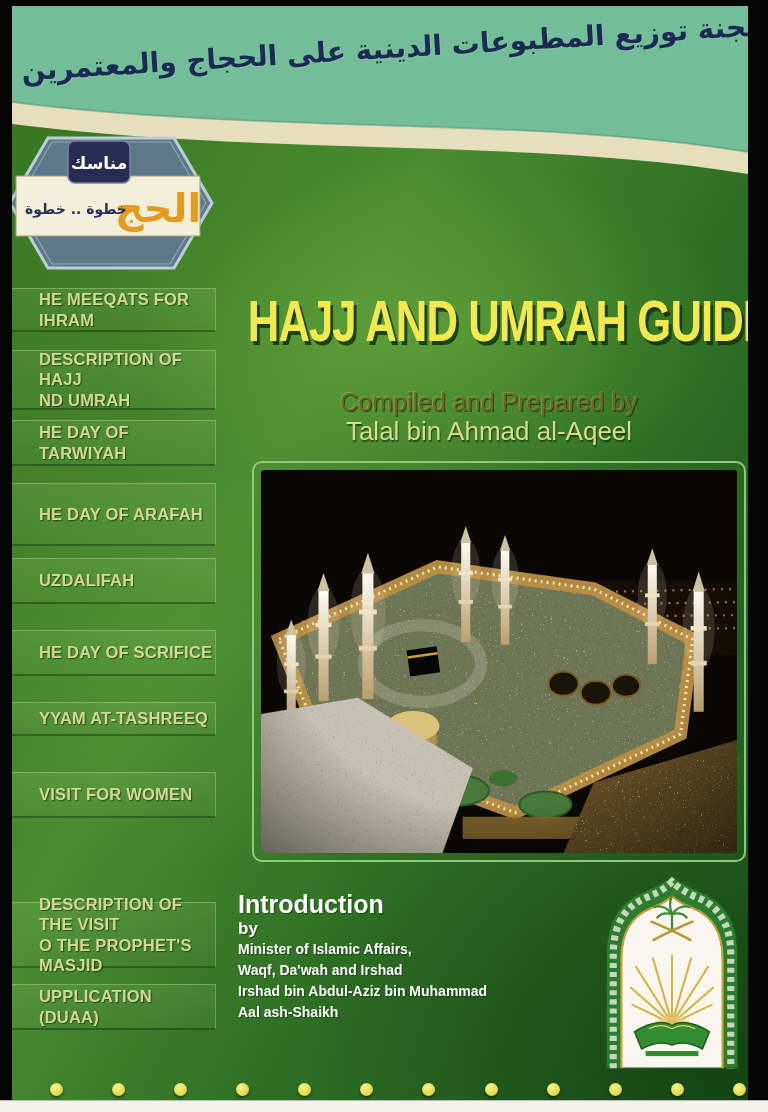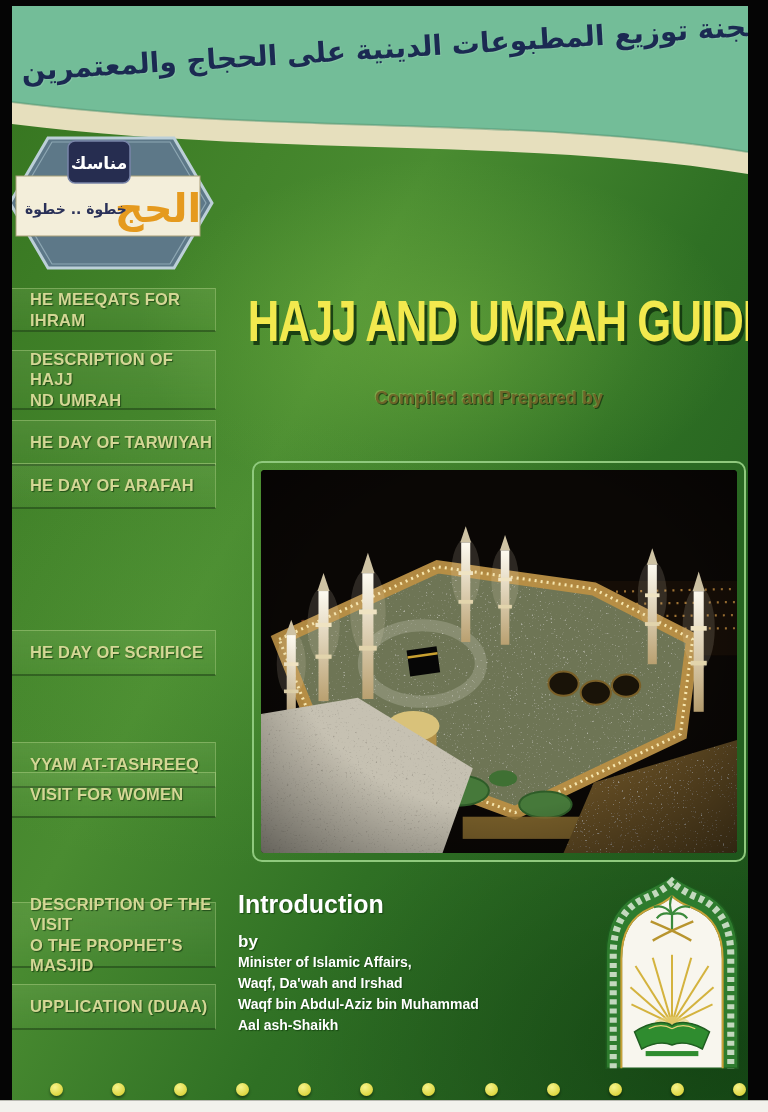--- a/index.html
+++ b/index.html
@@ -16,52 +16,52 @@
     border-top:1px solid #b9b9b2;}
   
   .banner-svg{position:absolute;left:0;top:0;}
   .banner-arabic{position:absolute;top:26px;left:-4px;right:-22px;text-align:center;
     transform:rotate(-3.5deg);color:#1b2a52;font-family:"DejaVu Sans",sans-serif;font-weight:bold;
     font-size:28px;white-space:nowrap;direction:rtl;text-shadow:1px 1px 0 rgba(255,255,255,0.12);}
   
   .hajj-logo{position:absolute;left:-6px;top:126px;width:208px;height:142px;}
   
   .side-item{position:absolute;left:0;width:204px;display:flex;align-items:center;
-    padding-left:18px;box-sizing:border-box;
+    padding-left:27px;box-sizing:border-box;
     background:linear-gradient(rgba(215,240,175,0.10),rgba(215,240,175,0.03));
     border-top:1px solid rgba(205,230,160,0.40);
     border-bottom:2px solid rgba(8,38,5,0.45);
     border-right:1px solid rgba(205,230,160,0.30);
     color:#d4d795;font-weight:bold;font-size:16.5px;line-height:1.22;letter-spacing:.2px;
     text-shadow:1px 1px 1px rgba(0,30,0,0.55);}
   .side-item span{white-space:pre-line;}
   .si0{top:282px;height:44px}.si1{top:344px;height:60px}.si2{top:414px;height:46px}
-  .si3{top:457px;height:46px}.si4{top:552px;height:46px}.si5{top:624px;height:46px}
-  .si6{top:736px;height:46px}.si7{top:766px;height:46px}.si8{top:836px;height:46px}
+  .si3{top:477px;height:63px}.si4{top:552px;height:46px}.si5{top:624px;height:46px}
+  .si6{top:696px;height:34px}.si7{top:766px;height:46px}.si8{top:836px;height:46px}
   .si9{top:896px;height:66px}.si10{top:978px;height:46px}
   
   .title{position:absolute;left:222px;width:510px;top:288px;text-align:center;
     color:#f2e94e;font-weight:bold;font-size:46px;letter-spacing:-1px;}
   .title .stretch{display:inline-block;transform:scale(0.95,1.24);transform-origin:center;
     white-space:nowrap;text-shadow:3px 3px 0 rgba(16,50,14,0.85);}
   .compiled{position:absolute;left:222px;width:510px;top:382px;text-align:center;
-    color:#6e6528;font-size:18px;font-weight:bold;
+    color:#6e6528;font-size:25px;font-weight:normal;
     text-shadow:1px 1px 0 rgba(15,35,10,0.65),-1px -1px 0 rgba(235,225,130,0.25);}
   .author{position:absolute;left:222px;width:510px;top:410px;text-align:center;
     color:#d6db8f;font-size:26px;text-shadow:1px 2px 1px rgba(8,38,8,0.6);}
   
   .photo-frame{position:absolute;left:240px;top:455px;width:494px;height:401px;box-sizing:border-box;
     border:2px solid #8fc97d;border-radius:10px;padding:7px;}
   .photo{width:100%;height:100%;border-radius:4px;overflow:hidden;background:#0a0705;}
   .photo svg{display:block;width:100%;height:100%;}
   
   .intro{position:absolute;left:226px;top:884px;width:414px;text-align:left;color:#fff;
     text-shadow:1px 1px 1px rgba(0,35,0,0.5);}
   .intro-heading{font-size:25px;font-weight:bold;}
-  .intro-by{font-size:17px;font-weight:bold;margin-top:13px;}
+  .intro-by{font-size:17px;font-weight:bold;margin-top:0;}
   .intro-line{font-size:14px;font-weight:bold;line-height:1.5;}
   
   .ministry-logo{position:absolute;left:584px;top:866px;width:152px;height:198px;}
   
   .dots{position:absolute;left:38px;right:2px;bottom:3px;height:15px;display:flex;
     justify-content:space-between;align-items:center;}
   .dot{width:13px;height:13px;border-radius:50%;
     background:radial-gradient(circle at 38% 32%, #f7f48c, #ded844 68%, #b4ac2c);
     box-shadow:0 2px 3px rgba(0,0,0,0.45);}
 </style>
@@ -94,20 +94,23 @@
     <div class="side-item si1">
         <span>DESCRIPTION OF HAJJ
 ND UMRAH</span>
       </div>
     <div class="side-item si2">
         <span>HE DAY OF TARWIYAH</span>
       </div>
     <div class="side-item si3">
         <span>HE DAY OF ARAFAH</span>
       </div>
+    <div class="side-item si4">
+        <span>UZDALIFAH</span>
+      </div>
     <div class="side-item si5">
         <span>HE DAY OF SCRIFICE</span>
       </div>
     <div class="side-item si6">
         <span>YYAM AT-TASHREEQ</span>
       </div>
     <div class="side-item si7">
         <span>VISIT FOR WOMEN</span>
       </div>
     <div class="side-item si9">
@@ -115,20 +118,21 @@
 O THE PROPHET'S MASJID</span>
       </div>
     <div class="side-item si10">
         <span>UPPLICATION (DUAA)</span>
       </div>
 
     <div class="title">
       <span class="stretch">HAJJ AND UMRAH GUIDE</span>
     </div>
     <div class="compiled">Compiled and Prepared by</div>
+    <div class="author">Talal bin Ahmad al-Aqeel</div>
 
     <figure class="photo-frame" style="margin:0">
       <div class="photo" role="img" aria-label="Aerial night view of Masjid al-Haram in Makkah with the Kaaba surrounded by pilgrims">
         <svg viewBox="0 0 472 380" preserveAspectRatio="none" aria-hidden="true">
           <defs>
             <linearGradient id="mg" x1="0" y1="0" x2="0" y2="1">
               <stop offset="0" stop-color="#fdfaf0"></stop>
                 <stop offset="1" stop-color="#b9a070"></stop>
             </linearGradient>
             <radialGradient id="vig" cx="50%" cy="45%" r="75%">
@@ -215,21 +219,21 @@
           <rect x="0" y="0" width="472" height="380" fill="url(#vig)"></rect>
         </svg>
       </div>
     </figure>
 
     <div class="intro">
       <div class="intro-heading">Introduction</div>
       <div class="intro-by">by</div>
       <div class="intro-line">Minister of Islamic Affairs,</div>
       <div class="intro-line">Waqf, Da'wah and Irshad</div>
-      <div class="intro-line">Waqf bin Abdul-Aziz bin Muhammad</div>
+      <div class="intro-line">Irshad bin Abdul-Aziz bin Muhammad</div>
       <div class="intro-line">Aal ash-Shaikh</div>
     </div>
 
     <svg class="ministry-logo" viewBox="0 0 150 192">
       <path d="M75,22 C70,27 62,31 54,34 C37,41 25,55 25,84 L25,192 L125,192 L125,84
                C125,55 113,41 96,34 C88,31 80,27 75,22 Z" fill="#f8f6ee"></path>
       <path fill-rule="evenodd" fill="#2e7c2e" stroke="#1d5a1d" stroke-width="1.5" d="M75,2 C84,9 95,14 104,18 C126,27 140,46 140,80 L140,192 L10,192 L10,80
                C10,46 24,27 46,18 C55,14 66,9 75,2 Z
                M75,22 C70,27 62,31 54,34 C37,41 25,55 25,84 L25,192 L125,192 L125,84
                C125,55 113,41 96,34 C88,31 80,27 75,22 Z"></path>

